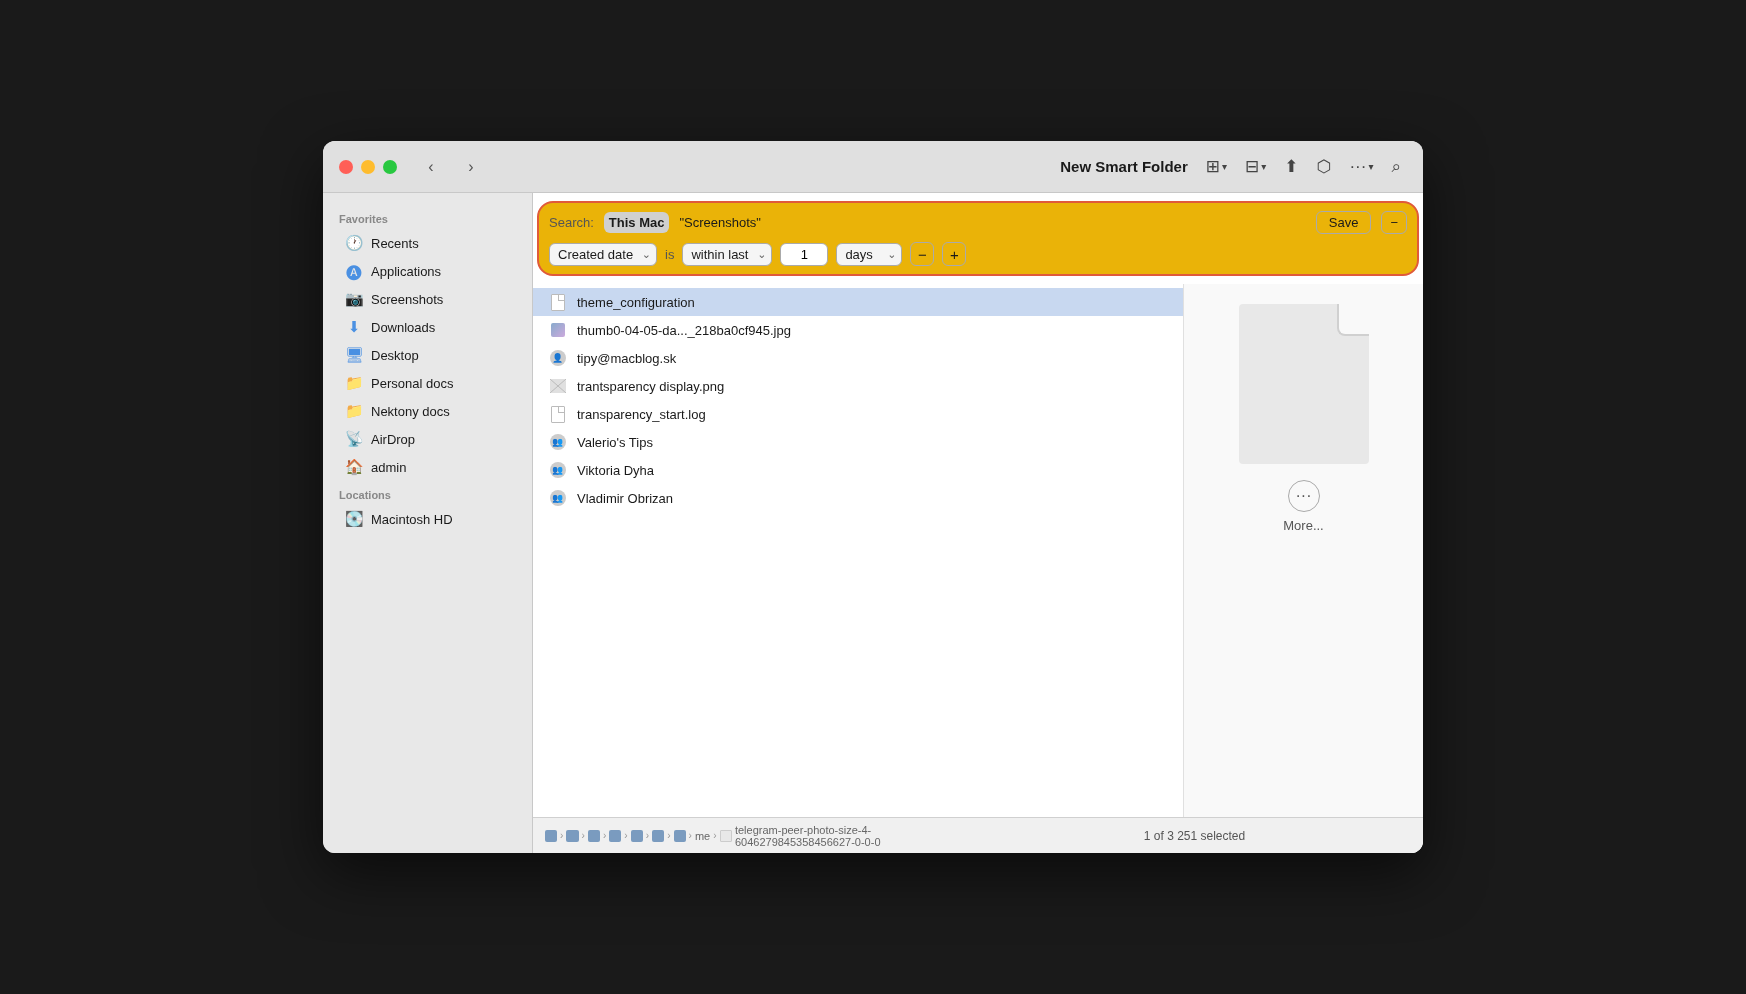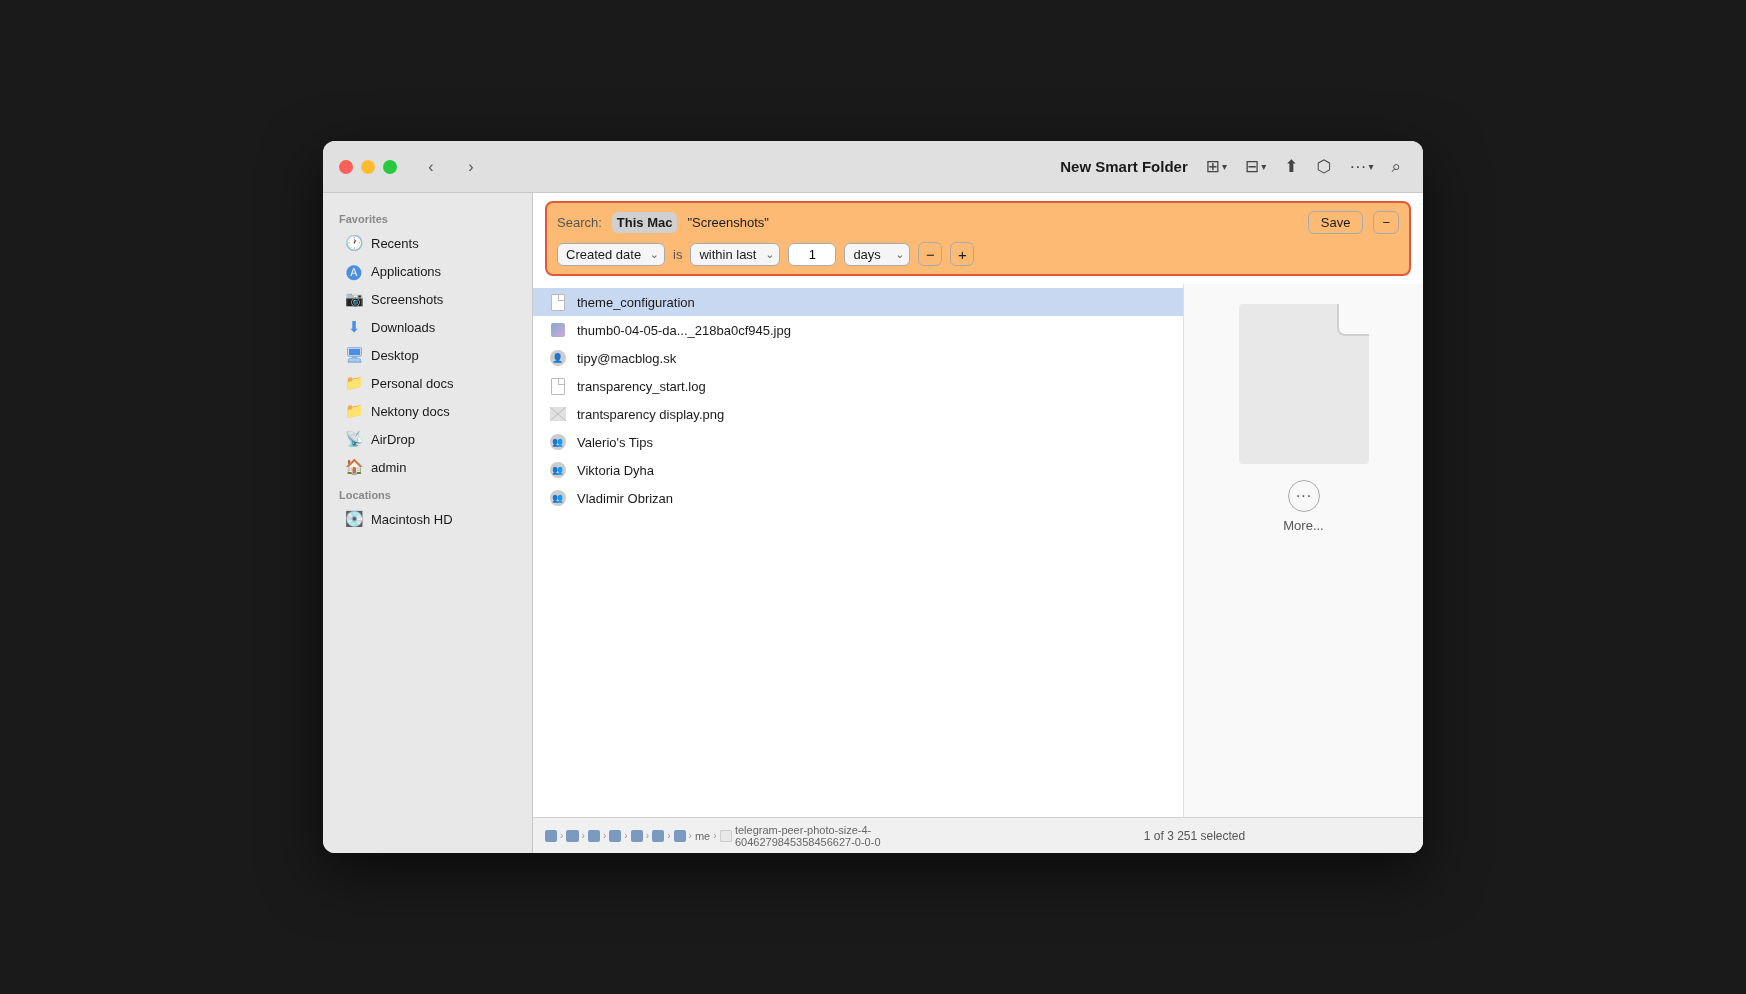--- a/index.html
+++ b/index.html
@@ -109,24 +109,24 @@
     }
     .main-content {
       flex: 1;
       display: flex;
       flex-direction: column;
       background: #fff;
       overflow: hidden;
     }
     .search-bar {
       border: 2px solid #e05a3a;
-      border-radius: 8px;
-      margin: 8px 12px;
+      border-radius: 16px;
+      margin: 8px 4px;
       padding: 8px 10px;
-      background: #fdba74;
+      background: #eab308;
     }
     .search-row1 {
       display: flex;
       align-items: center;
       gap: 10px;
       margin-bottom: 8px;
     }
     .search-label {
       font-size: 13px;
       color: #555;
@@ -487,36 +487,36 @@
             <span>thumb0-04-05-da..._218ba0cf945.jpg</span>
           </div>
           <div class="file-item">
             <span class="file-icon">
                 <div class="file-icon-contact">👤</div>
               </span>
             <span>tipy@macblog.sk</span>
           </div>
           <div class="file-item">
             <span class="file-icon">
-                <div class="file-icon-doc"></div>
-              </span>
-            <span>transparency_start.log</span>
-          </div>
-          <div class="file-item">
-            <span class="file-icon">
               <svg width="16" height="14" viewBox="0 0 16 14">
                   <rect width="16" height="14" rx="2" fill="#e0e0e0"></rect>
                   <line x1="0" y1="0" x2="16" y2="14" stroke="#bbb" stroke-width="1"></line>
                   <line x1="16" y1="0" x2="0" y2="14" stroke="#bbb" stroke-width="1"></line>
                 </svg>
             </span>
             <span>trantsparency display.png</span>
           </div>
           <div class="file-item">
             <span class="file-icon">
+                <div class="file-icon-doc"></div>
+              </span>
+            <span>transparency_start.log</span>
+          </div>
+          <div class="file-item">
+            <span class="file-icon">
                 <div class="file-icon-contact">👥</div>
               </span>
             <span>Valerio's Tips</span>
           </div>
           <div class="file-item">
             <span class="file-icon">
                 <div class="file-icon-contact">👥</div>
               </span>
             <span>Viktoria Dyha</span>
           </div>

